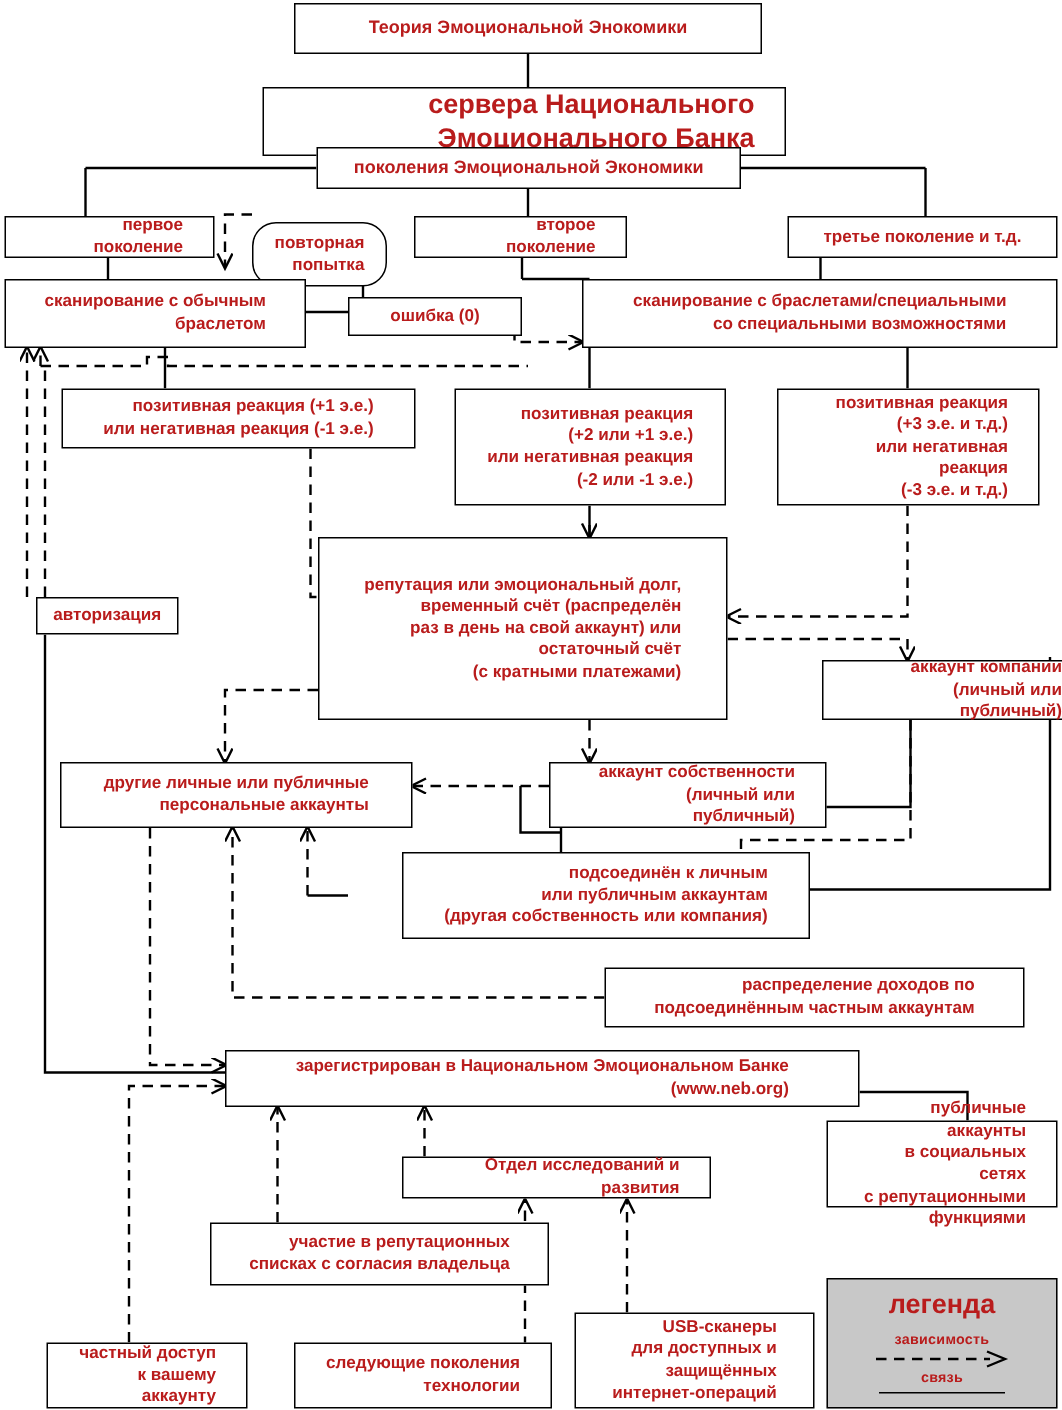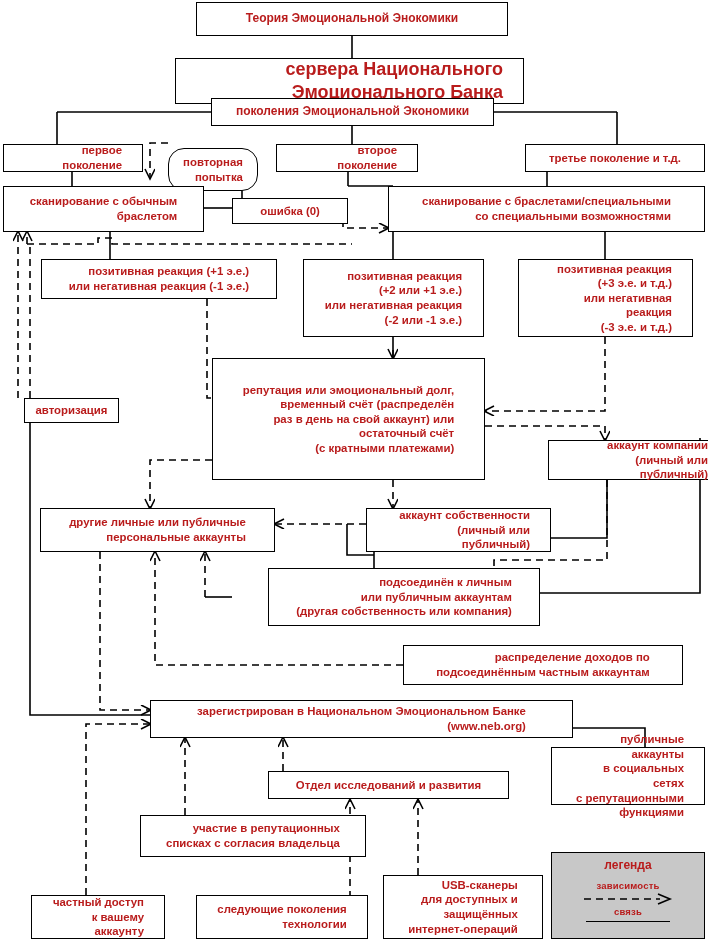--- a/index.html
+++ b/index.html
@@ -26,21 +26,21 @@
     padding:2px 20px;
     white-space:pre-line;
     z-index:3;
   }
   .box.legend{
     background:#c8c8c8;
     flex-direction:column;
     justify-content:flex-start;
     padding-top:5px;
   }
-  .legend-title{font-size:12px;font-weight:bold;margin-bottom:7px;}
+  .legend-title{font-size:18px;font-weight:bold;margin-bottom:7px;}
   .legend-lbl{font-size:9.5px;font-weight:bold;letter-spacing:.2px;}
   .legend-solid{width:84px;height:0;border-top:1.8px solid #000;margin:3px 0 0 0;}
   .legend-row{display:flex;flex-direction:column;align-items:center;}
   svg#wires{position:absolute;left:0;top:0;width:708px;height:940px;z-index:1;}
   .s{stroke:#000;stroke-width:1.6;fill:none;}
   .d{stroke:#000;stroke-width:1.6;fill:none;stroke-dasharray:7,5;}
 </style>
 </head>
 <body>
 
@@ -196,21 +196,21 @@
 подсоединённым частным аккаунтам</div>
 
   <div class="box" style="left:150px;top:700px;width:423px;height:38px;">зарегистрирован в Национальном Эмоциональном Банке
 (www.neb.org)</div>
 
   <div class="box" style="left:551px;top:747px;width:154px;height:58px;">публичные аккаунты
 в социальных сетях
 с репутационными
 функциями</div>
 
-  <div class="box" style="left:268px;top:771px;width:241px;height:28px;">Отдел исследований и развития</div>
+  <div class="box" style="left:268px;top:771px;width:206px;height:28px;">Отдел исследований и развития</div>
 
   <div class="box" style="left:100px;top:815px;width:226px;height:42px;margin-left:40px;">участие в репутационных
 списках с согласия владельца</div>
 
   <div class="box" style="left:383px;top:875px;width:160px;height:64px;">USB-сканеры
 для доступных и
 защищённых
 интернет-операций</div>
 
   <div class="box" style="left:3px;top:895px;width:134px;height:44px;margin-left:28px;">частный доступ

